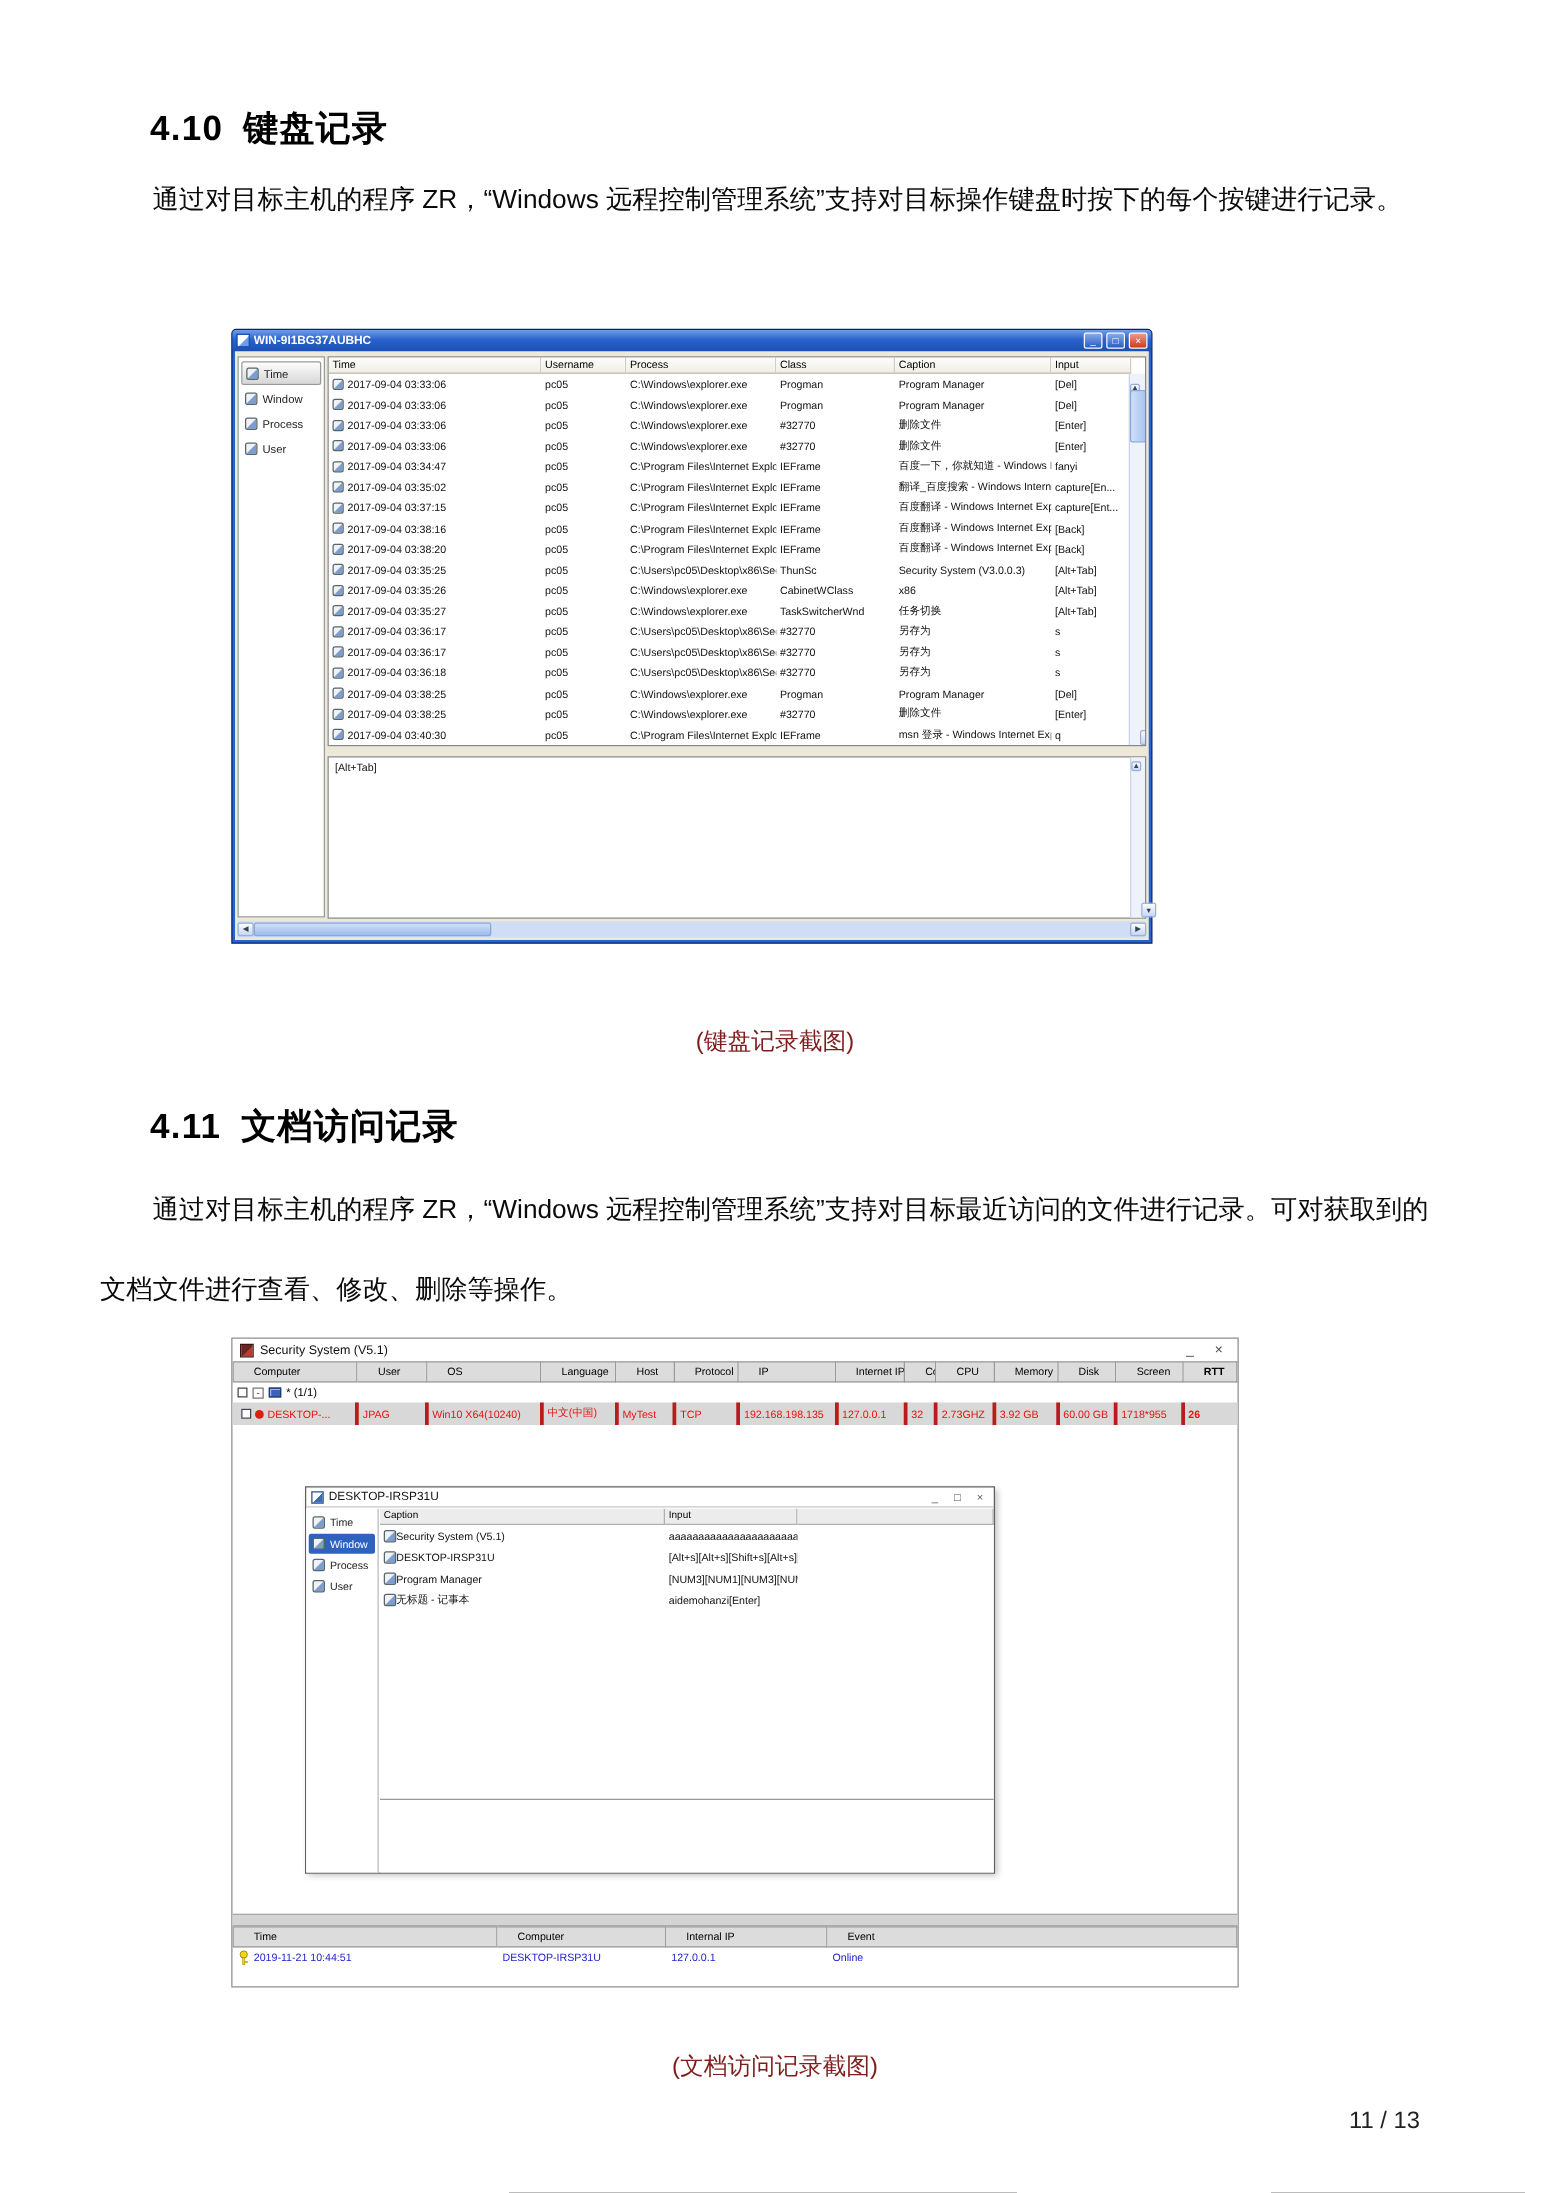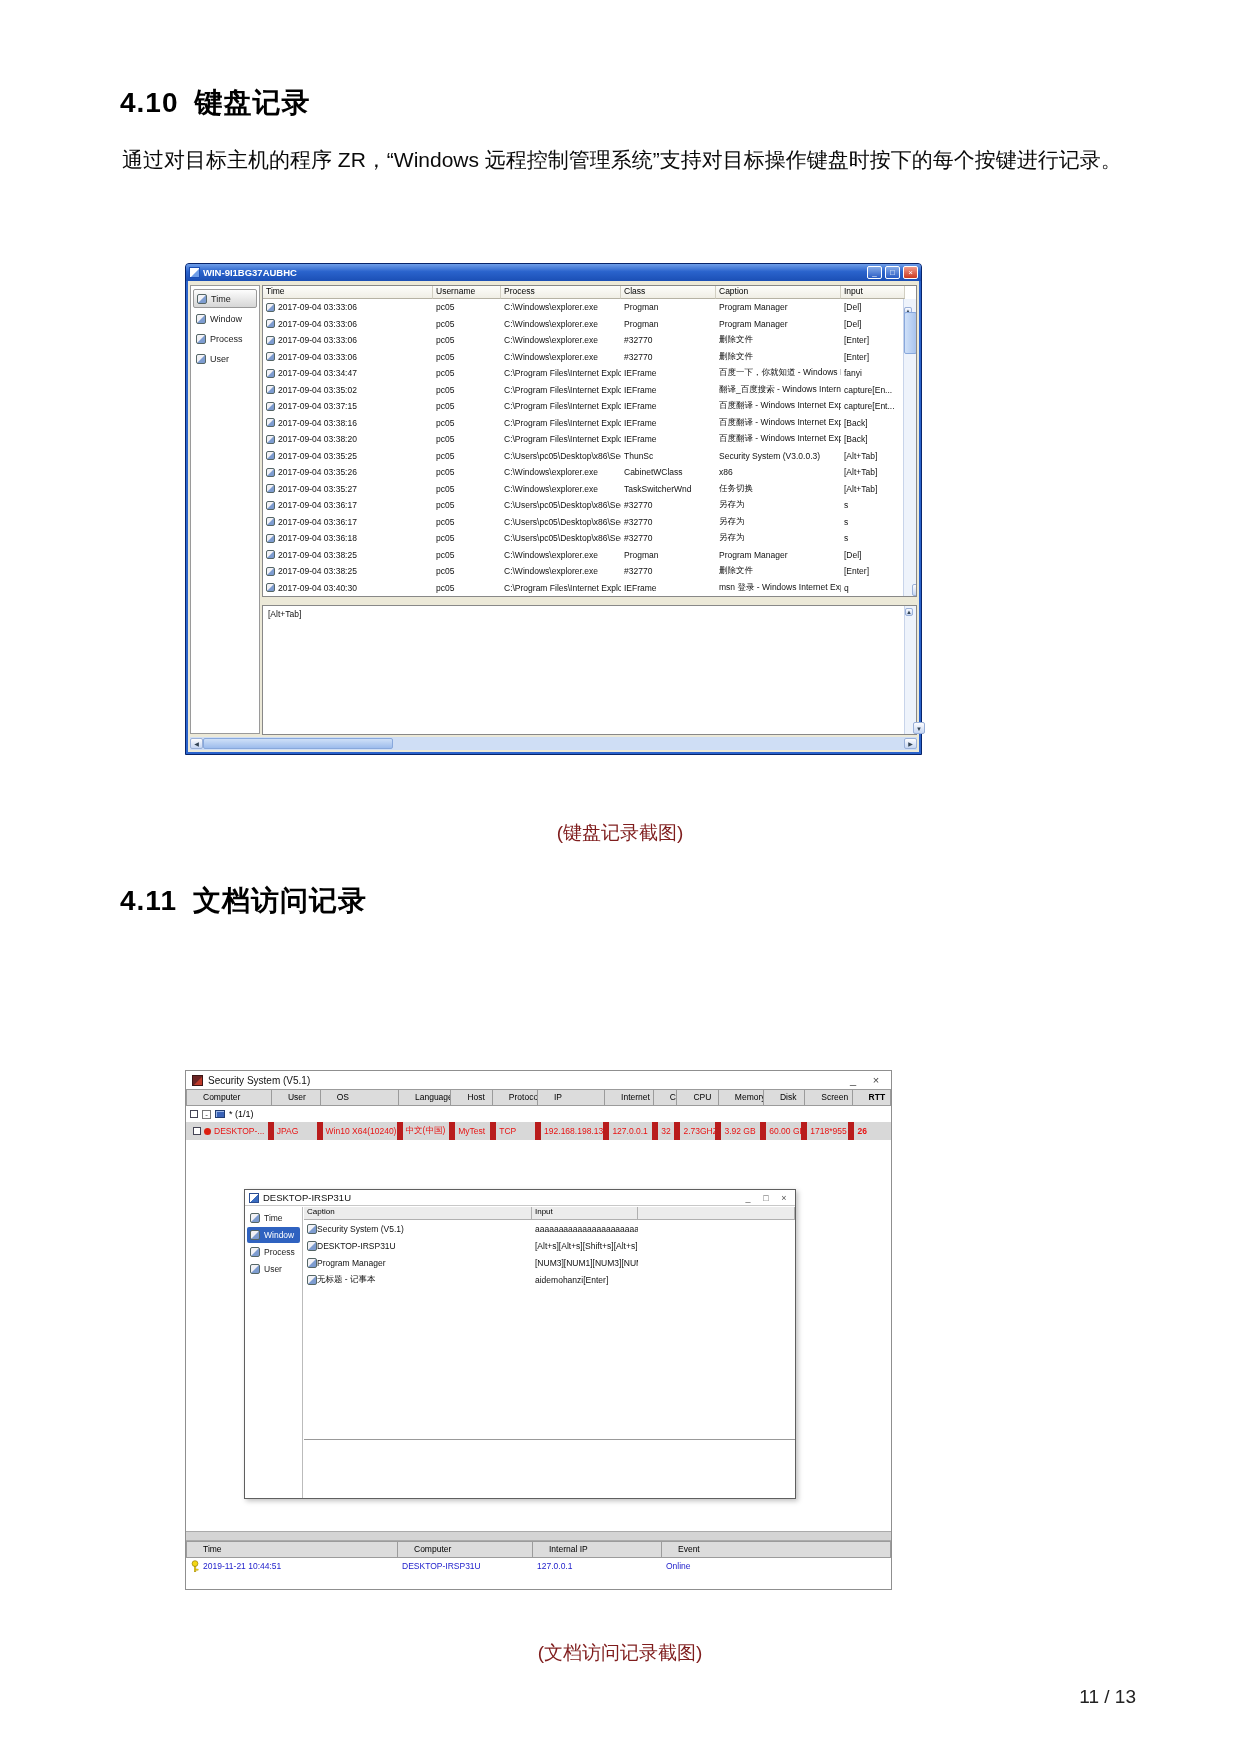--- a/index.html
+++ b/index.html
@@ -53,38 +53,38 @@
   .w1-detail { position:absolute; left:74px; right:2px; top:324px; height:130px; border:1px solid #888; background:#fff;
         font-size:8.5px; color:#111; padding:3px 5px; }
   .w1-detail .dvsb { position:absolute; right:0; top:0; bottom:0; width:12px; background:#eef3fb; border-left:1px solid #c8d4ea; }
   .hsb { position:absolute; left:2px; right:2px; bottom:2px; height:13px; background:#cfdef5; display:flex; align-items:center; }
   .hthumb { width:190px; height:11px; margin-left:13px; background:linear-gradient(#cfe0f8,#9dbcec);
         border:1px solid #88a8dc; border-radius:2px; }
   .hsb .sbtn { height:11px; line-height:11px; }
   .hsb .rt { position:absolute; right:0; }
 
   
-  .win2 { position:absolute; left:185px; top:1070px; width:707px; height:520px; background:#fff; border:1px solid #8f8f8f; }
+  .win2 { position:absolute; left:185px; top:1070px; width:806px; height:520px; background:#fff; border:1px solid #8f8f8f; }
   .w2-title { height:18px; display:flex; align-items:center; gap:5px; padding:0 6px; font-size:10px; color:#111; }
   .w2-ico { width:11px; height:11px; flex:none; background:linear-gradient(135deg,#6a2424 55%,#c03a2a 56%); border:1px solid #3a1515; }
   .w2-title .ttl { flex:1; white-space:nowrap; overflow:hidden; }
   .w2-btn { font-size:11px; color:#444; width:18px; text-align:center; }
   .w2-menu { height:16px; display:flex; gap:15px; align-items:center; padding:0 9px; font-size:10px; color:#111; }
   .lvhead { display:flex; height:17px; }
   .lvhead span { font-size:8.5px; color:#000; background:#dcdcdc; border:1px solid #9b9b9b; border-left:none;
         padding:2px 0 0 16px; white-space:nowrap; overflow:hidden; }
   .lvhead span:first-child { border-left:1px solid #9b9b9b; }
   .grow { height:16px; display:flex; align-items:center; gap:4px; padding-left:4px; font-size:9px; color:#000; }
   .cbx { width:8px; height:8px; border:1px solid #445; background:#fff; flex:none; }
   .xbox { width:9px; height:9px; border:1px solid #777; background:#fff; flex:none; font-size:8px; line-height:7px; text-align:center; color:#333; }
   .pcico { width:10px; height:8px; background:#3a63b8; border:1px solid #223c70; flex:none;
         box-shadow:inset 1px 1px 0 #9db8e8; }
   .crow { height:18px; display:flex; align-items:center; background:#d8d8d8; }
   .cc { font-size:8.5px; color:#e81212; padding-left:3px; white-space:nowrap; overflow:hidden; height:100%;
-        display:flex; align-items:center; border-right:6px solid #b91c1c; }
+        display:flex; align-items:center; border-right:3px solid #b91c1c; }
   .s0{width:110px}.s1{width:60px}.s2{width:100px}.s3{width:65px}.s4{width:50px}.s5{width:55px}.s6{width:85px}
   .s7{width:60px}.s8{width:26px}.s9{width:50px}.s10{width:55px}.s11{width:50px}.s12{width:58px}.s13{width:46px; border-right:none;font-weight:bold;}
   .rdot { width:7px; height:7px; border-radius:50%; background:#dd1f10; flex:none; margin:0 3px; }
   .crow .cbx { margin-left:4px; }
 
   
   .iwin { position:absolute; left:58px; top:118px; width:552px; height:310px; background:#fff;
         border:1px solid #5f5f5f; box-shadow:2px 2px 5px rgba(0,0,0,.25); }
   .iw-title { height:16px; display:flex; align-items:center; gap:4px; padding:0 4px; font-size:9.5px; color:#111;
         border-bottom:1px solid #c8c8c8; }
@@ -374,20 +374,21 @@
         <span class="sbtn rt">▶</span>
       </div>
     </div>
   </div>
 
   <div class="figcap" style="top:820px">(键盘记录截图)</div>
 
   <div class="h1" style="top:882px">
     <span class="num">4.11</span><span>文档访问记录</span>
   </div>
+  <div class="para" style="top:936px">通过对目标主机的程序 ZR，“Windows 远程控制管理系统”支持对目标最近访问的文件进行记录。可对获取到的文档文件进行查看、修改、删除等操作。</div>
 
   <div class="win2">
     <div class="w2-title">
       <span class="w2-ico"></span>
       <span class="ttl">Security System (V5.1)</span>
       <span class="w2-btn">_</span>
       <span class="w2-btn">×</span>
     </div>
     <div class="lvhead">
       <span class="s0">Computer</span>

